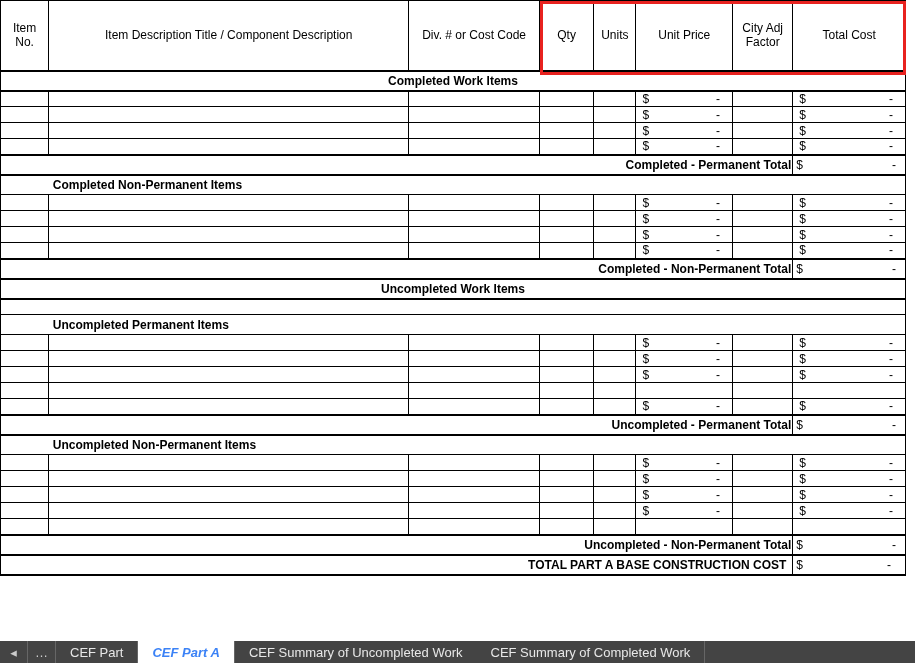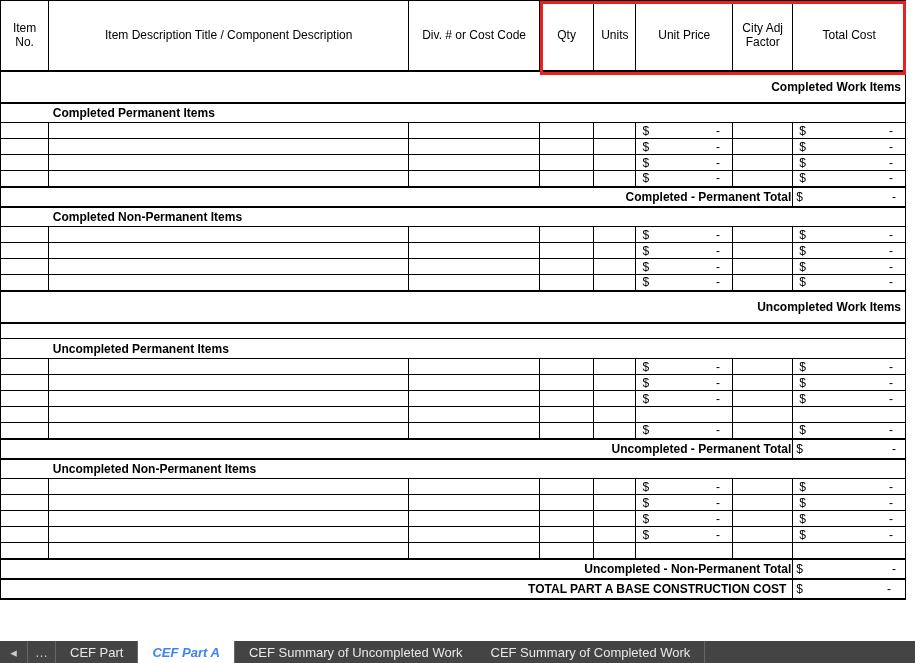--- a/index.html
+++ b/index.html
@@ -32,26 +32,26 @@
     position: absolute;
     top: 1px;
     left: 540px;
     width: 366px;
     height: 74px;
     pointer-events: none;
     z-index: 10;
   }
   .section-title td {
     font-weight: bold;
-    text-align: right;
+    text-align: center;
     padding: 2px 4px;
     border: 1px solid #000;
     border-top: 2px solid #000;
     border-bottom: 2px solid #000;
-    height: 32px;
+    height: 20px;
   }
   .subsection-title td {
     font-weight: bold;
     text-align: left;
     border: 1px solid #000;
     height: 20px;
   }
   .subsection-title td:first-child {
     border-right: none;
   }
@@ -185,24 +185,20 @@
     <td>Units</td>
     <td>Unit Price</td>
     <td>City Adj Factor</td>
     <td>Total Cost</td>
   </tr>
 
   <tr class="section-title">
     <td colspan="8">Completed Work Items</td>
   </tr>
 
-  <tr class="subsection-title">
-    <td style="border-right:none;"></td>
-    <td colspan="7" style="border-left:none;">Completed Permanent Items</td>
-  </tr>
   <tr class="data-row">
     <td></td>
         <td></td>
         <td></td>
         <td></td>
         <td></td>
     <td class="money-cell">
           <span class="sym">$</span>
           <span class="amt">-</span>
         </td>
@@ -324,20 +320,27 @@
     <td></td>
         <td></td>
         <td></td>
         <td></td>
         <td></td>
     <td class="money-cell">
           <span class="sym">$</span>
           <span class="amt">-</span>
         </td>
     <td></td>
+    <td class="money-cell">
+          <span class="sym">$</span>
+          <span class="amt">-</span>
+        </td>
+  </tr>
+  <tr class="subtotal-row">
+    <td colspan="7">Completed - Non-Permanent Total</td>
     <td class="money-cell">
           <span class="sym">$</span>
           <span class="amt">-</span>
         </td>
   </tr>
 
   <tr class="section-title">
     <td colspan="8">Uncompleted Work Items</td>
   </tr>
   <tr class="blank-gap">

